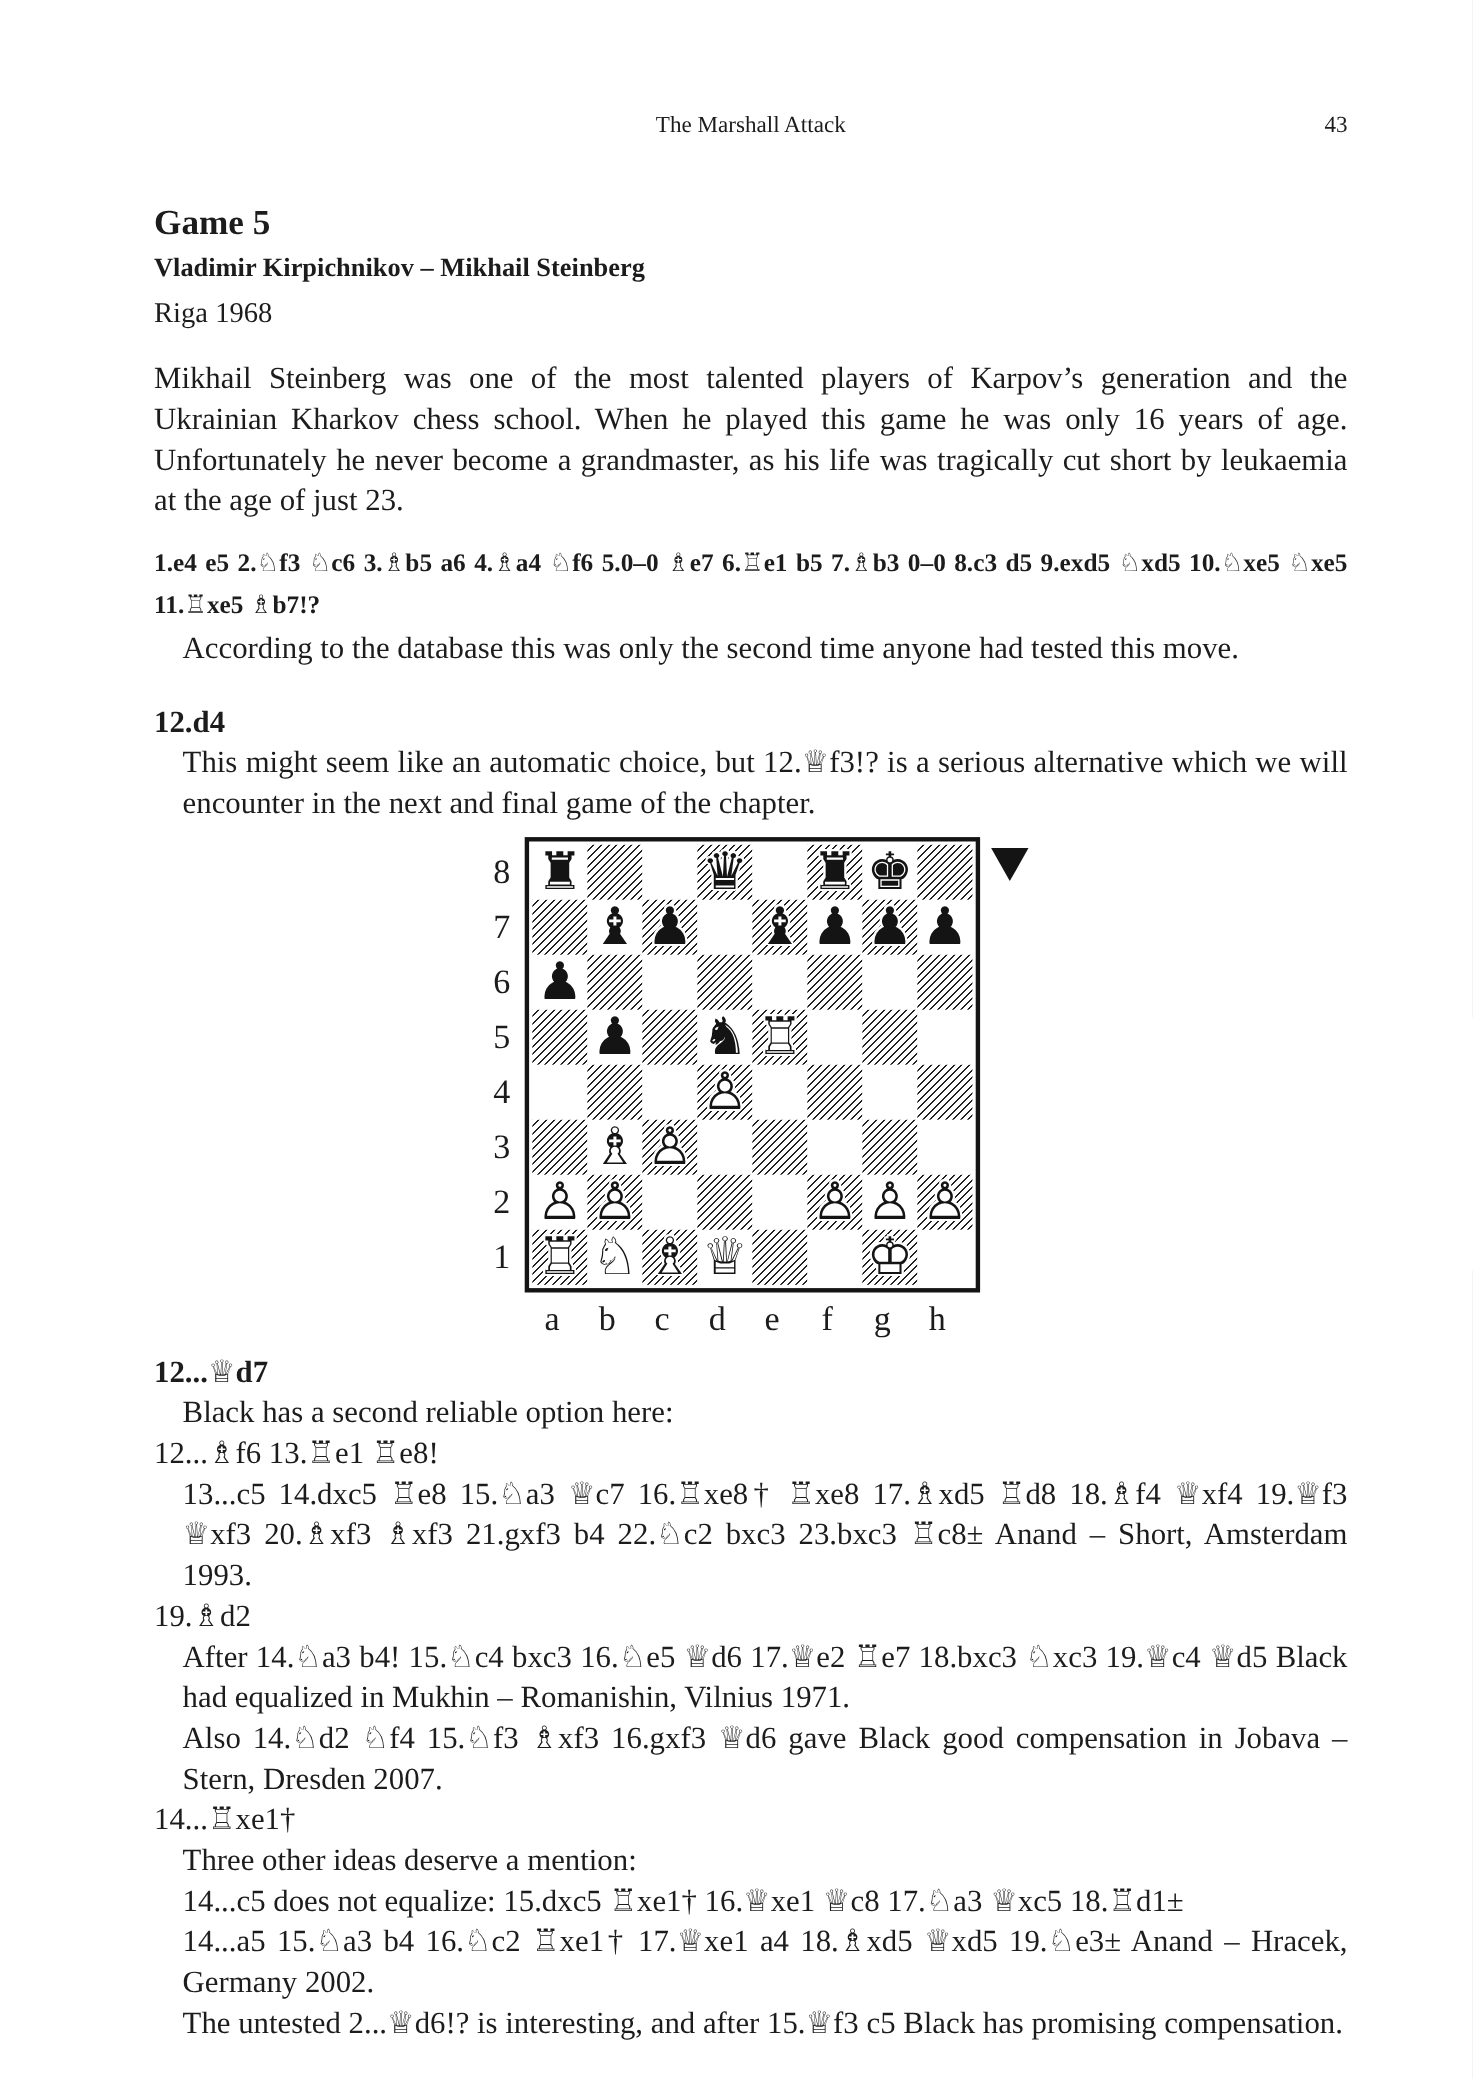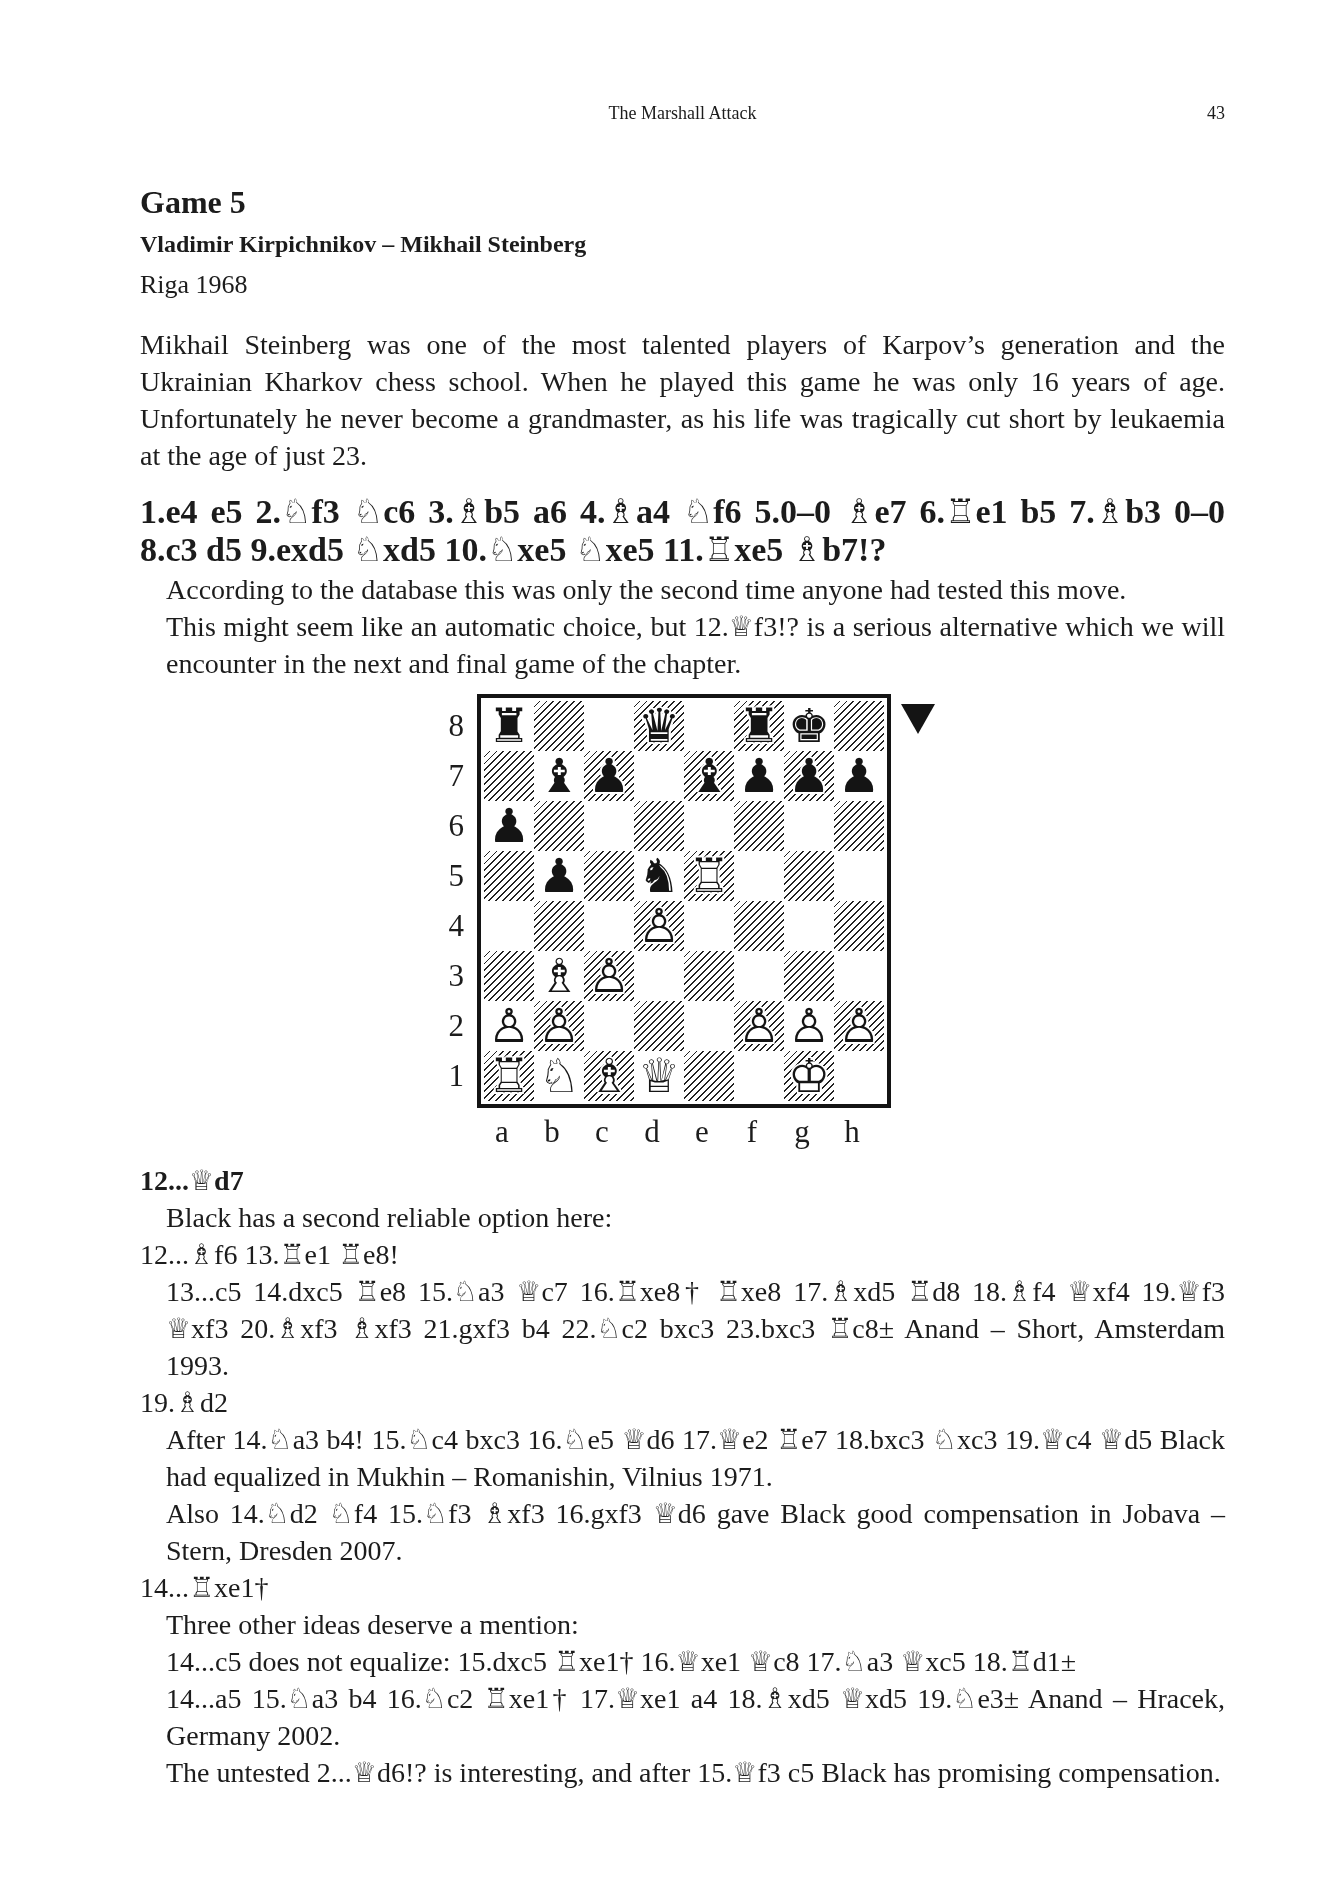--- a/index.html
+++ b/index.html
@@ -8,34 +8,34 @@
     width:1339px;height:1890px;
     background:#fff;
     color:#1c1c1c;
     font-family:"Liberation Serif","DejaVu Sans",serif;
     box-sizing:border-box;
     padding:96px 117px 0 140px;
     overflow:hidden;
   }
   .content{width:1085px;}
   
-  .runhead{position:relative;height:36px;font-size:18px;line-height:34px;}
+  .runhead{position:relative;height:36px;font-size:21px;line-height:34px;}
   .runhead .rh-title{display:block;text-align:center;}
   .runhead .rh-page{position:absolute;right:0;top:0;}
   
   .titleblock{margin-top:50px;text-align:left;}
   .game-no{font-size:32px;font-weight:bold;line-height:40px;}
   .players{font-size:24px;font-weight:bold;line-height:44px;}
   .event{font-size:26px;line-height:38px;}
   
   p{margin:0;font-size:28px;line-height:37px;text-align:justify;}
   .para-gap{margin-top:22px;}
   .indent{padding-left:26px;}
   .bold{font-weight:bold;}
-  .moves{font-size:34px;line-height:38px;}
+  .moves{font-size:23px;line-height:38px;}
   .sect-gap{margin-top:30px;}
   .small-gap{margin-top:2px;}
   
   .diagram{margin-top:12px;margin-left:296px;width:500px;}
   .diagram-row{display:flex;align-items:flex-start;}
   .rank-labels{display:flex;flex-direction:column;margin-right:13px;padding-top:7px;}
   .rank-labels .rl{height:50px;line-height:50px;width:28px;text-align:right;font-size:31px;}
   .board-frame{position:relative;border:4px solid #141414;padding:3px;background:#fff;}
   .board{display:grid;grid-template-columns:repeat(8,50px);grid-template-rows:repeat(8,50px);}
   .square{position:relative;width:50px;height:50px;}
@@ -86,20 +86,21 @@
       <div class="players">Vladimir Kirpichnikov – Mikhail Steinberg</div>
       <div class="event">Riga 1968</div>
     </div>
 
     <p class="para-gap">Mikhail Steinberg was one of the most talented players of Karpov’s generation and the Ukrainian Kharkov chess school. When he played this game he was only 16 years of age. Unfortunately he never become a grandmaster, as his life was tragically cut short by leukaemia at the age of just 23.</p>
 
     <p class="bold moves" style="margin-top:19px;">1.e4 e5 2.♘f3 ♘c6 3.♗b5 a6 4.♗a4 ♘f6 5.0–0 ♗e7 6.♖e1 b5 7.♗b3 0–0 8.c3 d5 9.exd5 ♘xd5 10.♘xe5 ♘xe5 11.♖xe5 ♗b7!?</p>
 
     <p class="indent small-gap">According to the database this was only the second time anyone had tested this move.</p>
 
+    <p class="bold sect-gap">12.d4</p>
     <p class="indent">This might seem like an automatic choice, but 12.♕f3!? is a serious alternative which we will encounter in the next and final game of the chapter.</p>
 
     <div class="diagram">
       <div class="diagram-row">
         <div class="rank-labels">
             <div class="rl">8</div>
             <div class="rl">7</div>
             <div class="rl">6</div>
             <div class="rl">5</div>
             <div class="rl">4</div>

